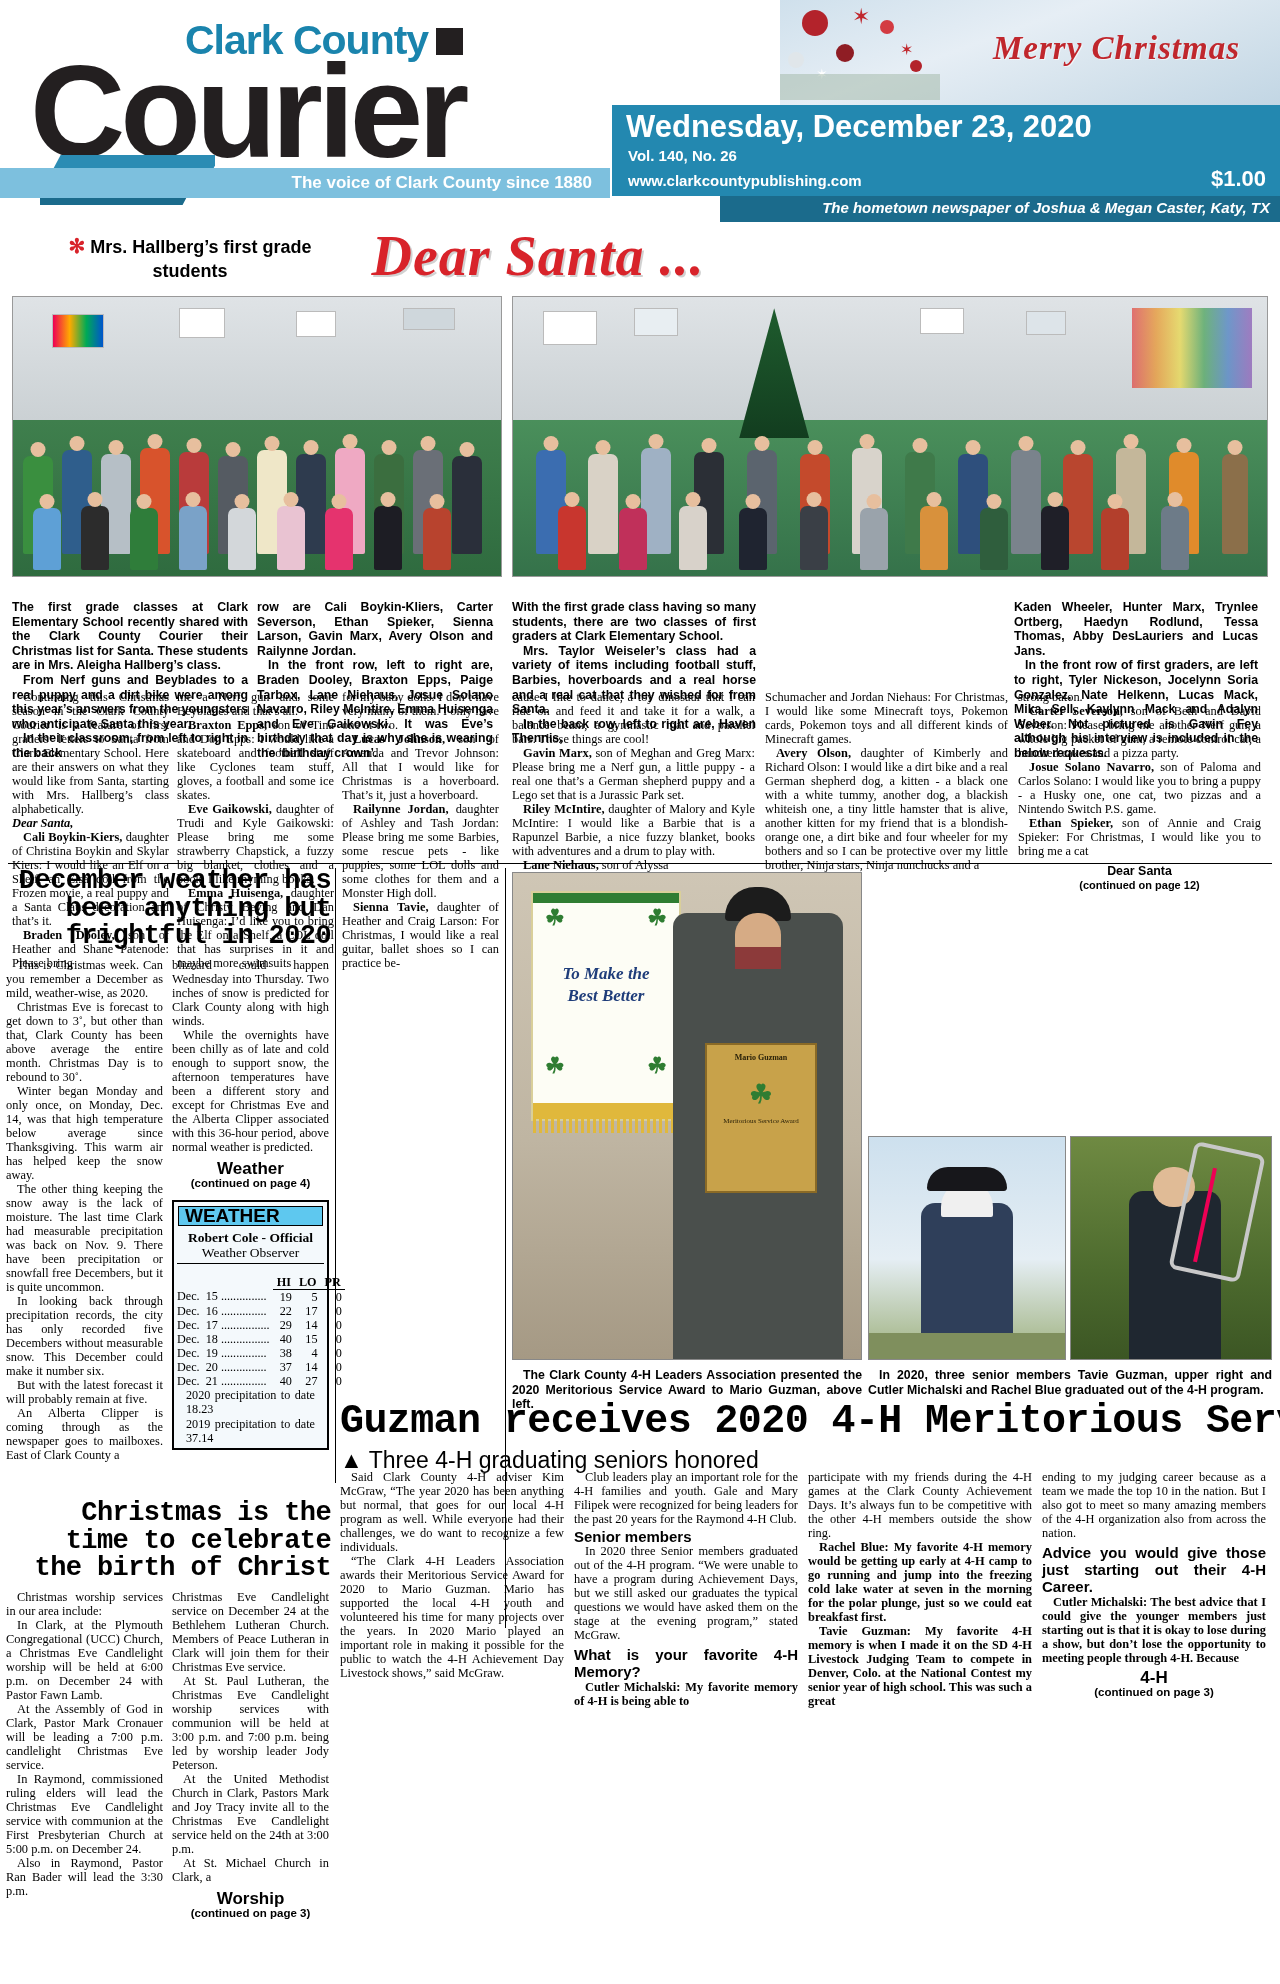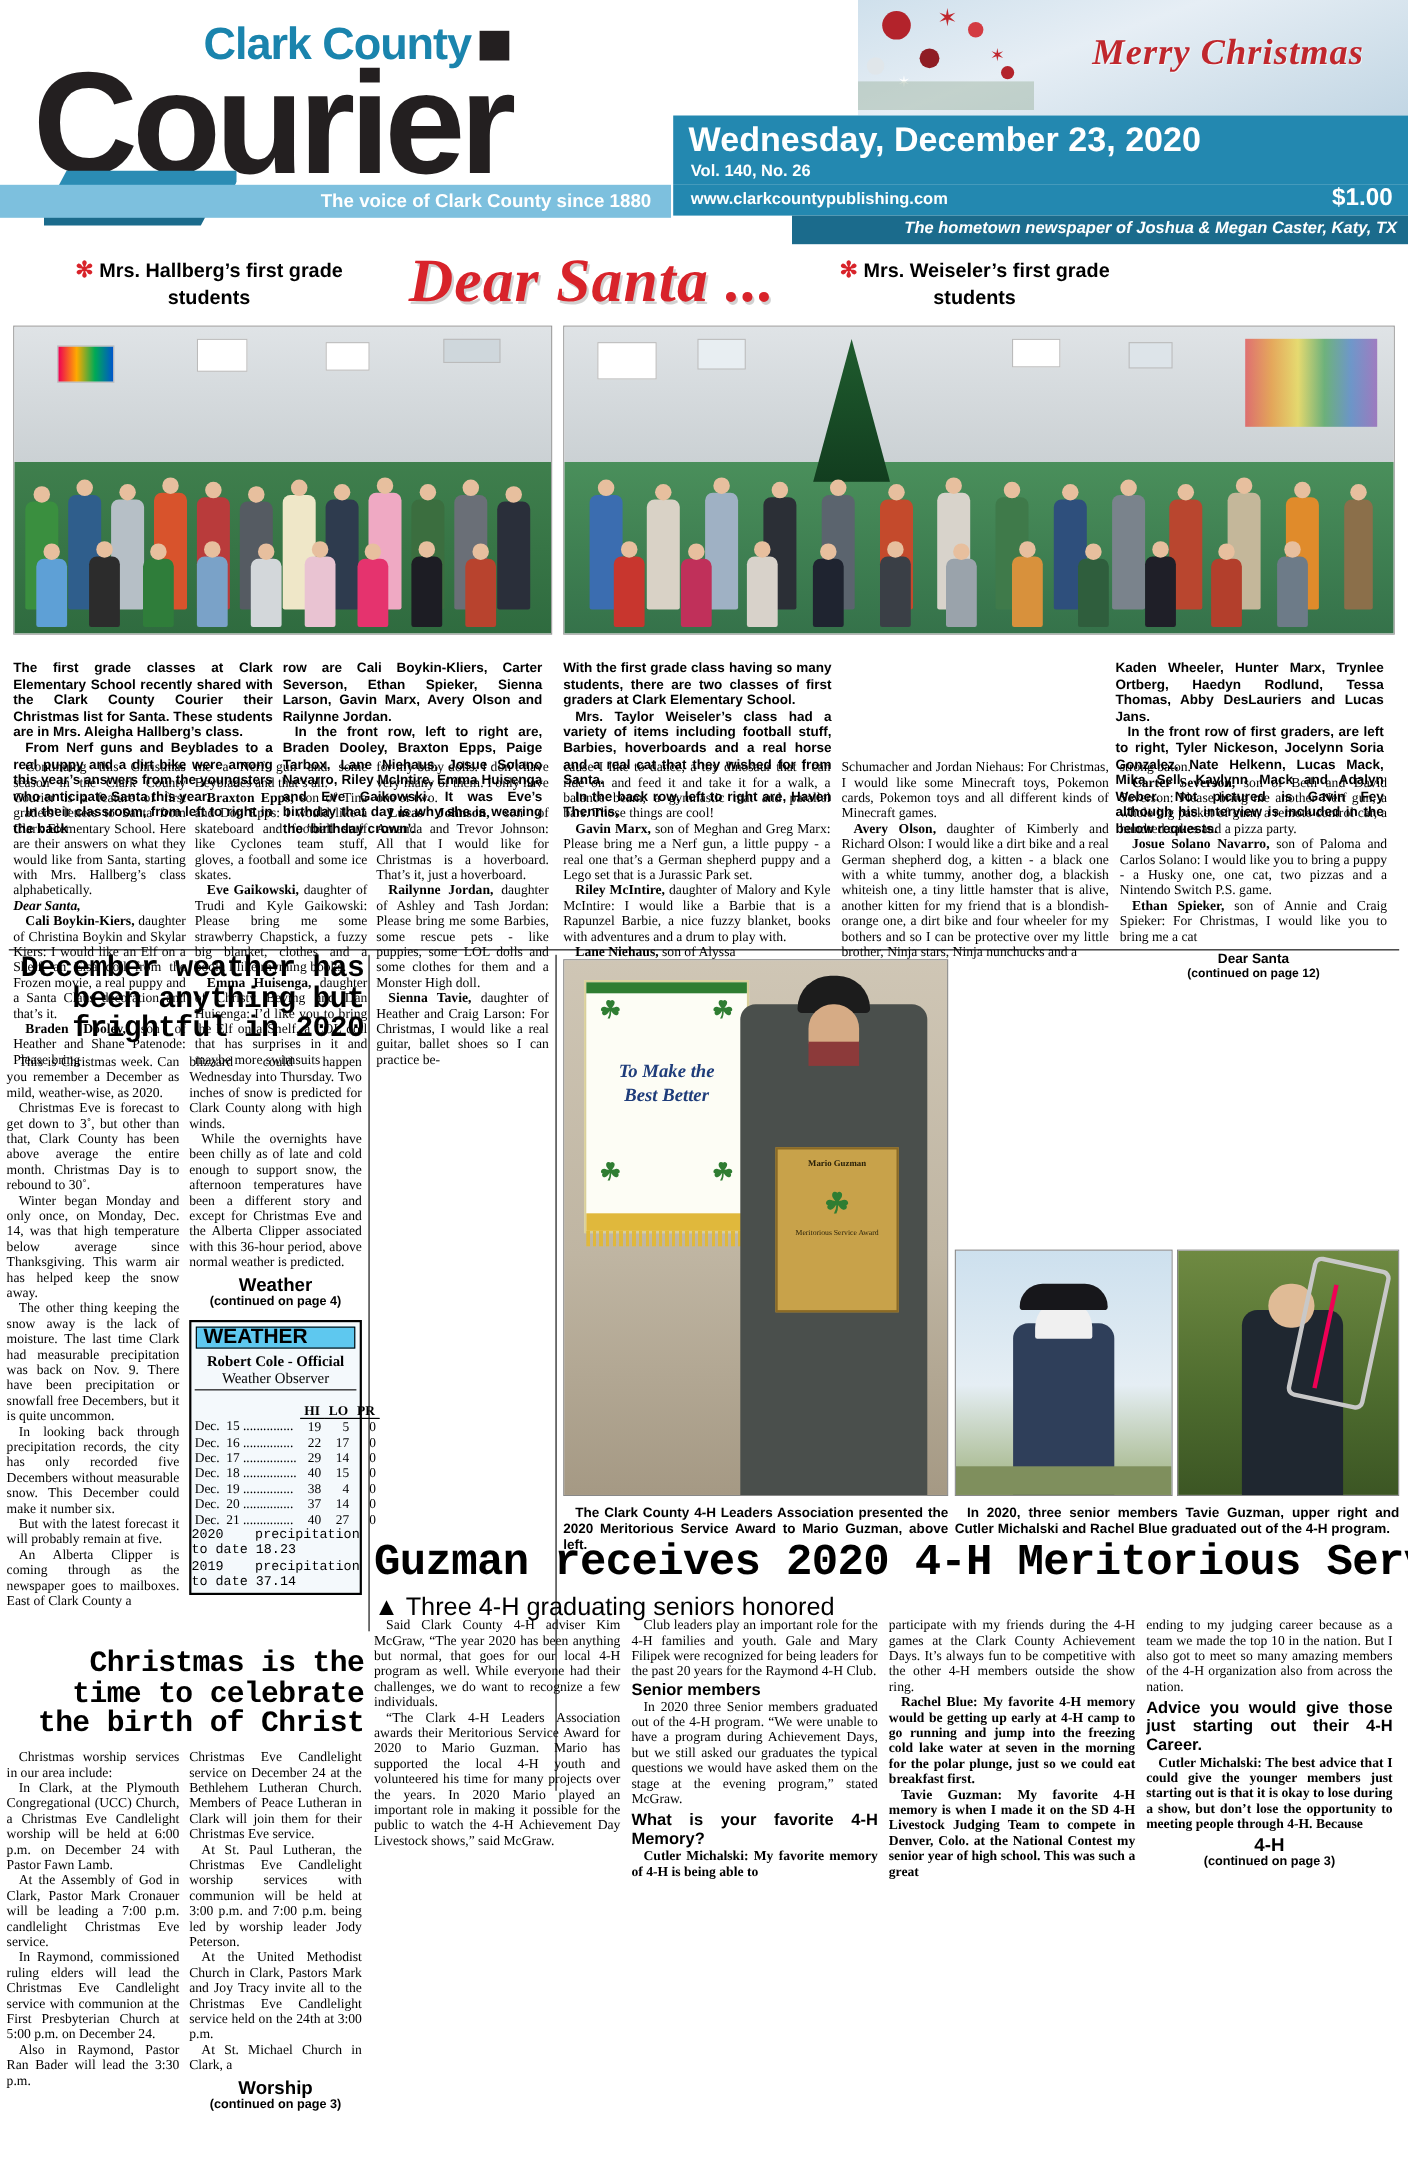--- a/index.html
+++ b/index.html
@@ -156,21 +156,21 @@
   .wx-obs { text-align:center; font-family:"Liberation Serif", serif; font-size:13.5px;
     line-height:15px; font-weight:bold; padding-bottom:3px;}
   .wx-obs .sub { font-weight:normal; }
   .wx-table { width:100%; border-collapse:collapse;
     font-family:"Liberation Serif", serif; font-size:12.2px;margin-top:11px; }
   .wx-table th { font-size:12.2px; text-align:right; padding:0 4px;
     border-bottom:1px solid #000; }
   .wx-table td { padding:0 3px; white-space:nowrap; }
   .wx-table td.d { text-align:left; }
   .wx-table td.n { text-align:right; }
-  .wx-foot { font-family:Liberation Mono, monospace; font-size:12.2px; padding:0 0 3px;}
+  .wx-foot { font-family:Liberation Serif, serif; font-size:12.2px; padding:0 12px 3px;}
 
   .contd { font-family:"Liberation Sans", sans-serif; font-weight:bold;
     text-align:center; }
 
   
   .ph { position:absolute; overflow:hidden; border:1px solid #888; }
   .ph-field { background:linear-gradient(180deg,#b9c9a0 0%,#8fa46a 45%,#6d8a4c 100%); }
   .ph-sky { background:linear-gradient(180deg,#cfe0ee,#a9c6dd); }
   .ph-room { background:linear-gradient(180deg,#d9d2c6,#b9ae9c); }
 
@@ -228,24 +228,20 @@
       <span>The hometown newspaper of Joshua &amp; Megan Caster, Katy, TX</span>
     </div>
   </div>
 
   <div class="santa-head">
     <div class="santa-side left">
       <span class="ast">✻</span>
       <span>Mrs. Hallberg’s first grade students</span>
     </div>
     <div class="santa-script">Dear Santa ...</div>
-    <div class="santa-side right">
-      <span class="ast">✻</span>
-      <span>Mrs. Weiseler’s first grade students</span>
-    </div>
   </div>
 
   <div class="photo-row">
     <div class="photo p-left">
       <div class="cls-bg"></div>
         <div class="cls-wall"></div>
         <div class="cls-floor"></div>
       <div class="poster" style="left:8%;top:6%;width:52px;height:34px;background:linear-gradient(90deg,#e05,#fa0,#0a5,#05c);"></div>
       <div class="poster" style="left:34%;top:4%;width:46px;height:30px;"></div>
       <div class="poster" style="left:58%;top:5%;width:40px;height:26px;"></div>

